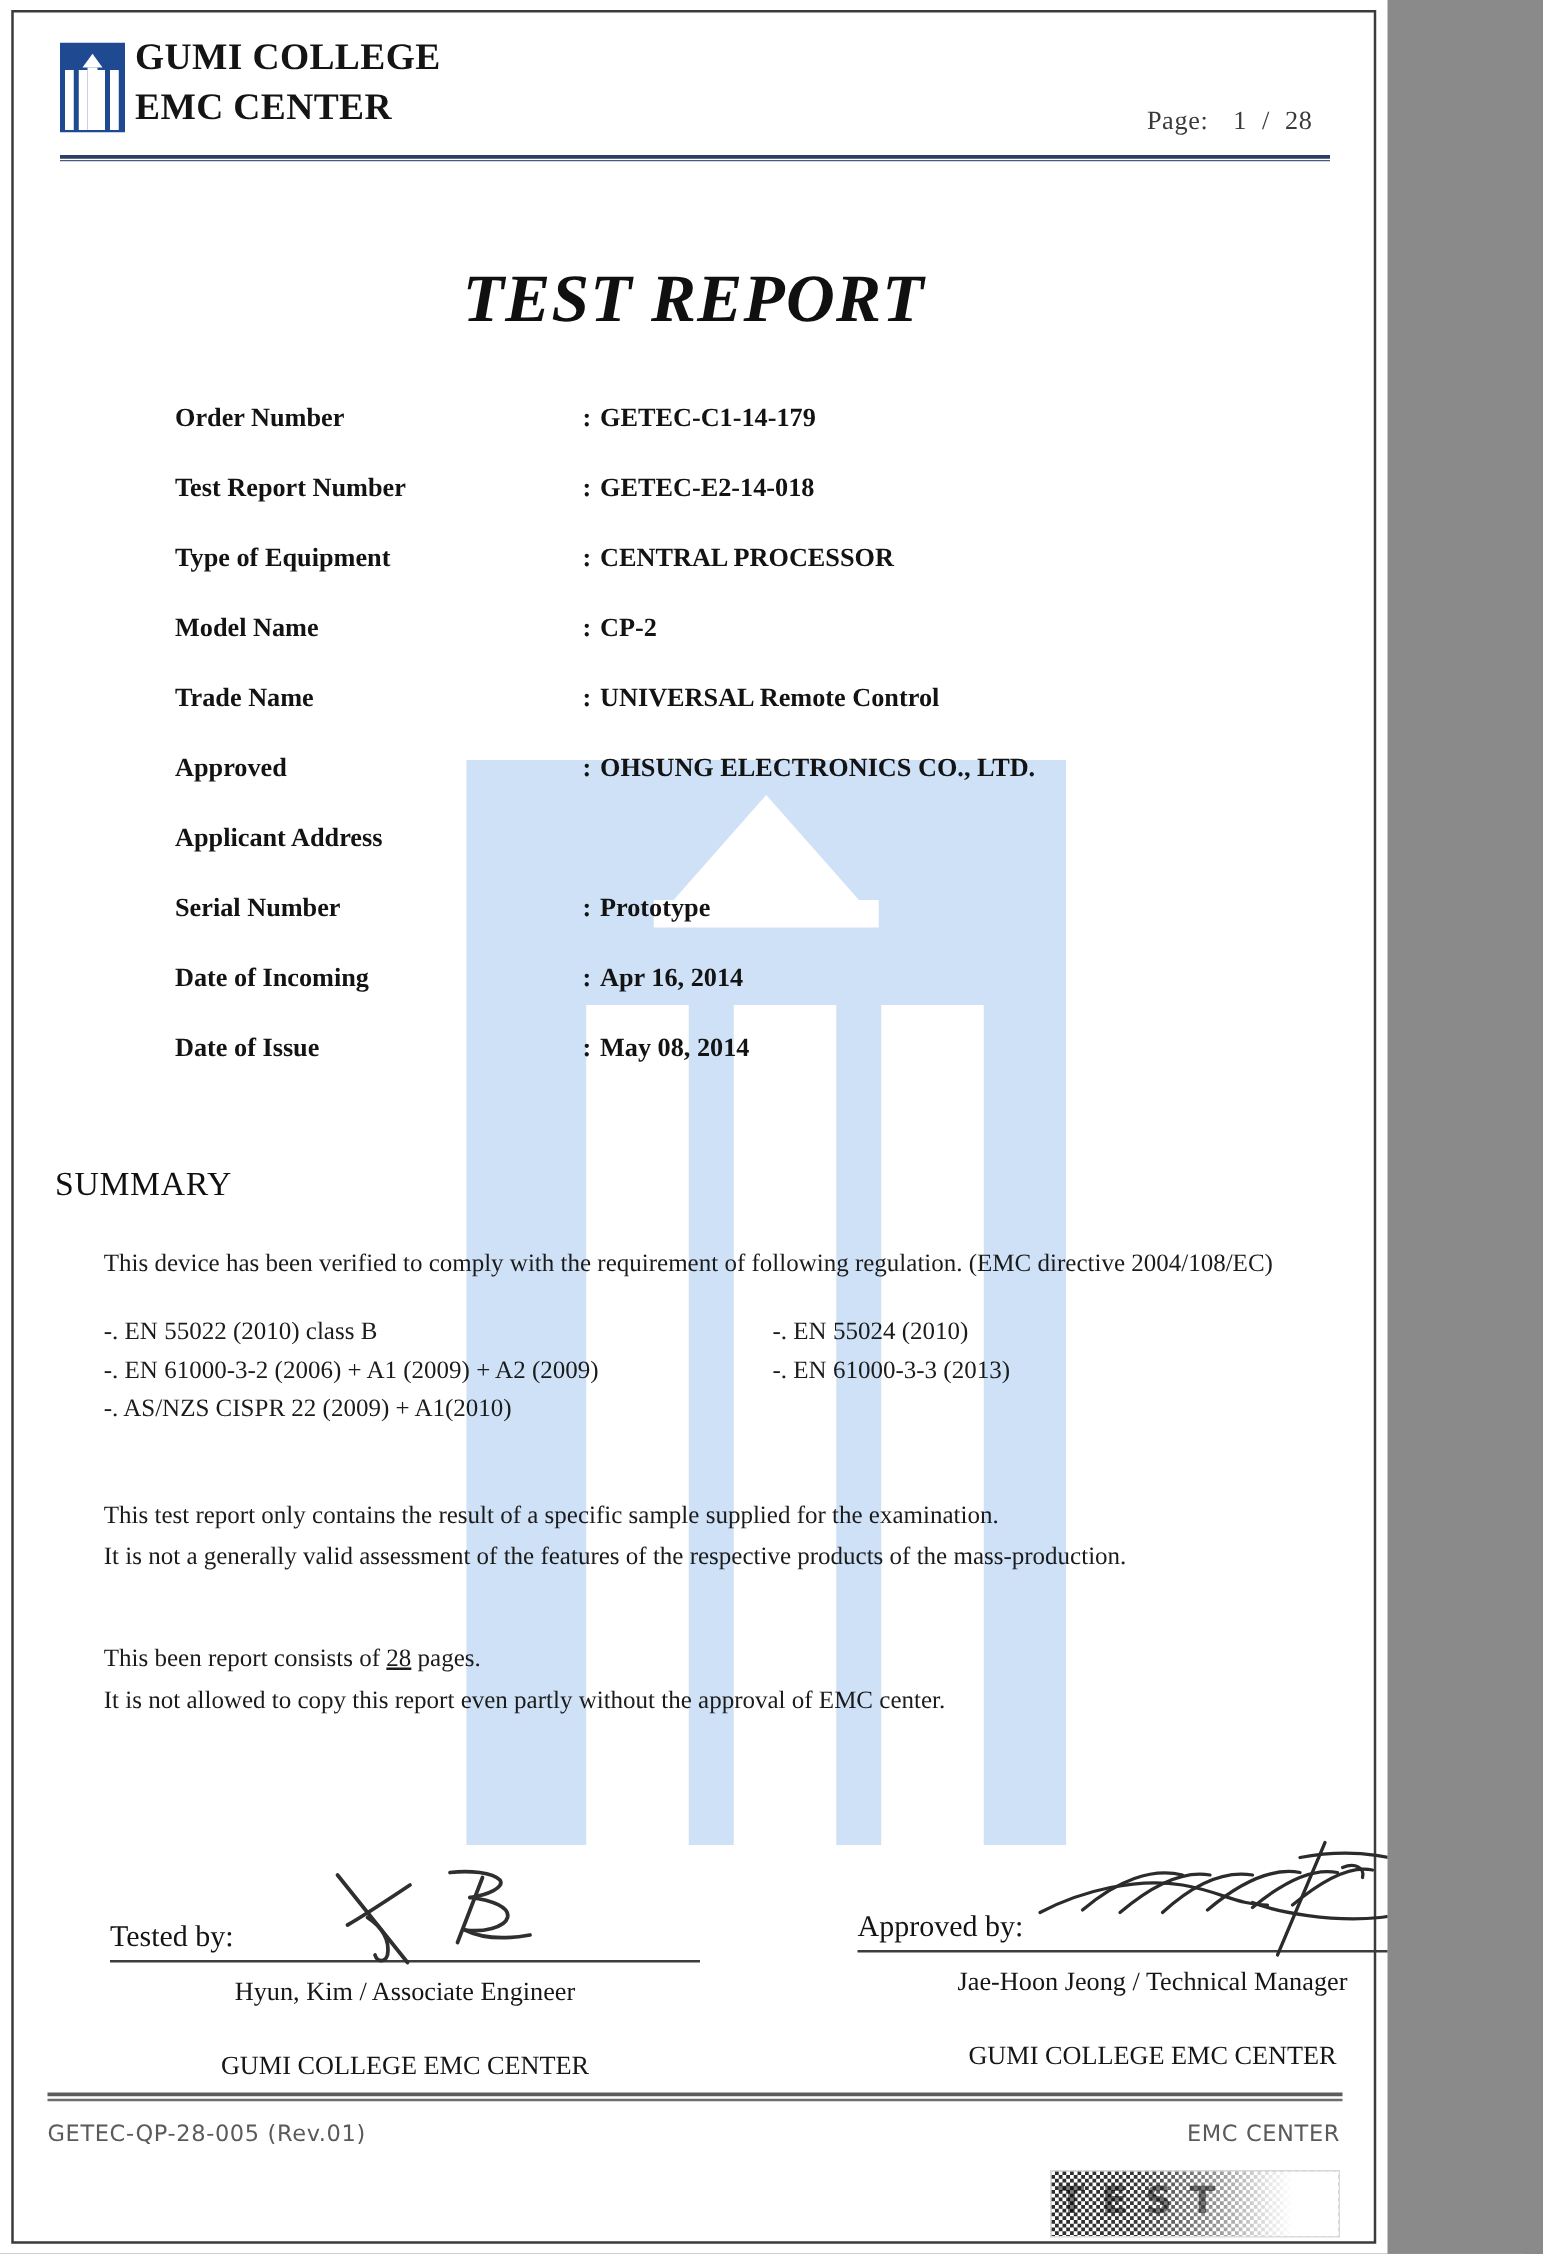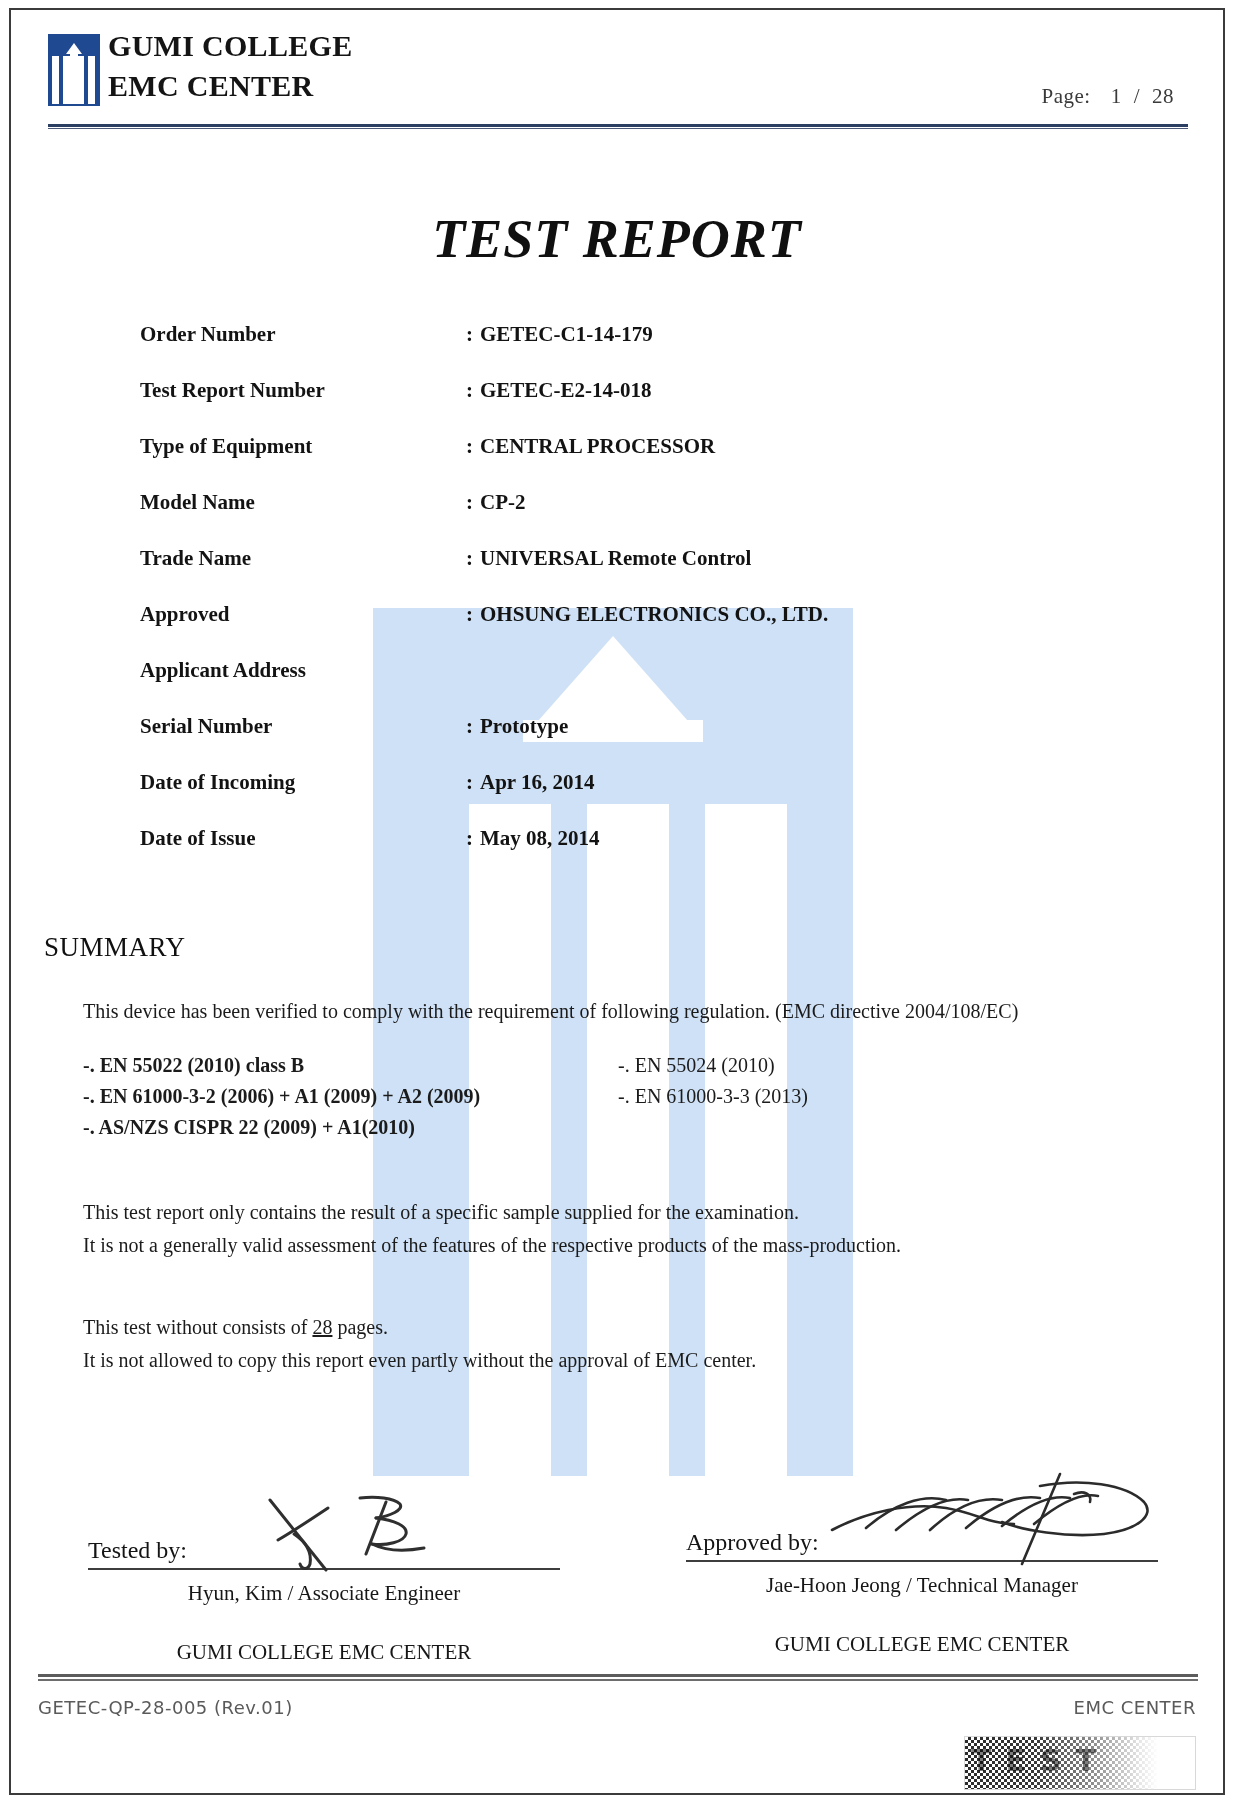--- a/index.html
+++ b/index.html
@@ -2,21 +2,21 @@
 <html><head>
 <meta charset="utf-8">
 <style>
   html, body {
     margin: 0;
     padding: 0;
     background: #8a8a8a;
   }
   .page {
     position: relative;
-    width: 1234px;
+    width: 1110px;
     height: 1803px;
     background: #ffffff;
     box-sizing: border-box;
     overflow: hidden;
     font-family: "Liberation Serif", "DejaVu Serif", serif;
     color: #1a1a1a;
   }
   .page-border {
     position: absolute;
     left: 9px;
@@ -177,21 +177,20 @@
   .std-row {
     display: flex;
     height: 31px;
     align-items: flex-start;
   }
   .std-col-a {
     width: 535px;
     font-size: 20px;
     color: #1b1b1b;
     white-space: nowrap;
-    font-weight: bold;
   }
   .std-col-b {
     font-size: 20px;
     color: #1b1b1b;
     white-space: nowrap;
   }
   .para-block-1 {
     position: absolute;
     left: 83px;
     top: 1196px;
@@ -446,21 +445,21 @@
       <div class="std-col-b"></div>
     </div>
   </div>
 
   <div class="para-block-1">
     <div class="para-line">This test report only contains the result of a specific sample supplied for the examination.</div>
     <div class="para-line">It is not a generally valid assessment of the features of the respective products of the mass-production.</div>
   </div>
 
   <div class="para-block-2">
-    <div class="para-line"><span>This test without consists of</span>&nbsp;<span class="underline-num">28</span>&nbsp;<span>pages.</span></div>
+    <div class="para-line"><span>This been report consists of</span>&nbsp;<span class="underline-num">28</span>&nbsp;<span>pages.</span></div>
     <div class="para-line">It is not allowed to copy this report even partly without the approval of EMC center.</div>
   </div>
 
   <div class="sig-block sig-left">
     <div class="sig-lineholder">
       <div class="sig-label">Tested by:</div>
       <div class="sig-scribble">
         <svg viewBox="0 0 260 86" xmlns="http://www.w3.org/2000/svg">
           <g fill="none" stroke="#2f2f2f" stroke-width="3" stroke-linecap="round" stroke-linejoin="round">
             <path d="M22,10 L78,80"></path>

